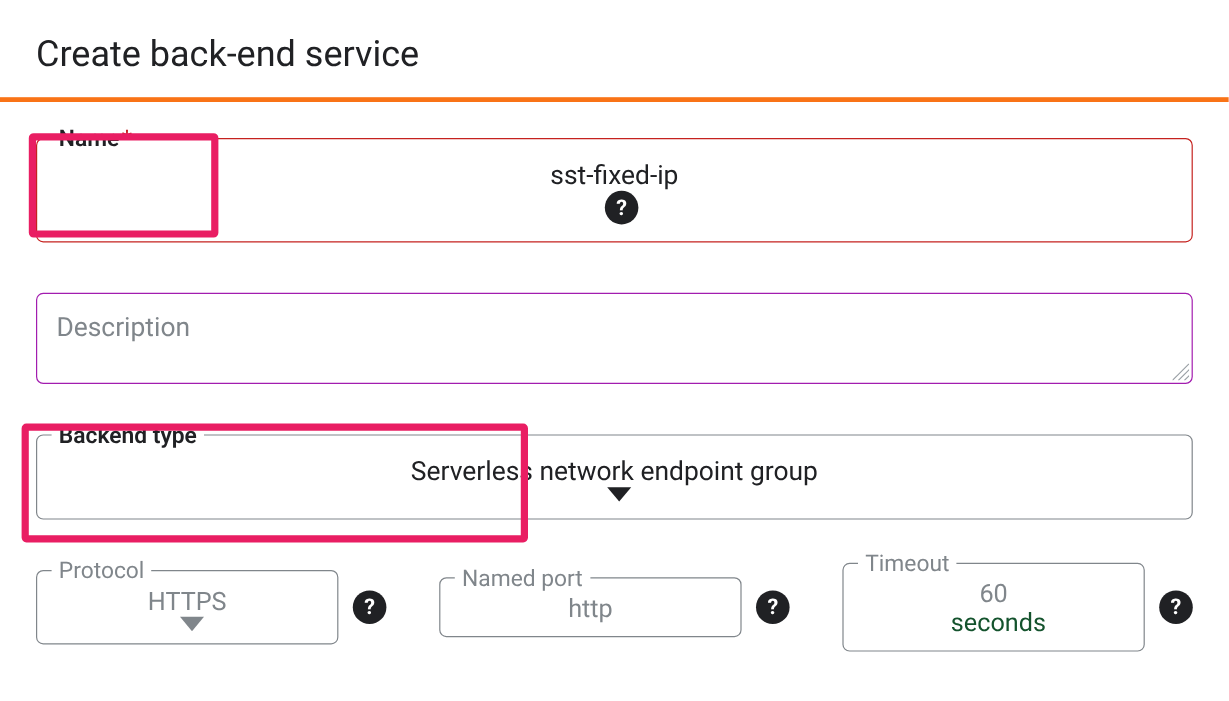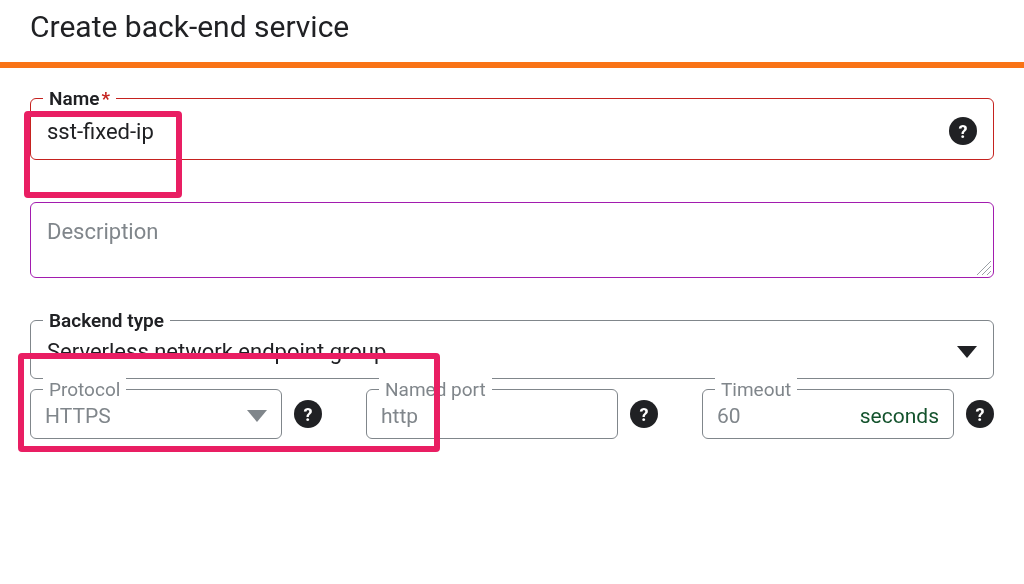--- a/index.html
+++ b/index.html
@@ -5,22 +5,22 @@
     * { box-sizing: border-box; margin: 0; padding: 0; }
     body {
       font-family: "Google Sans", Roboto, Arial, sans-serif;
       background: #fff;
       color: #202124;
       width: 1024px;
       height: 584px;
       overflow: hidden;
     }
     .header {
-      padding: 9px 30px 18px;
-      border-bottom: 6px solid #f97316;
+      padding: 28px 30px 18px;
+      border-bottom: 4px solid #f97316;
     }
     .header h1 {
       font-size: 30px;
       font-weight: 400;
       color: #202124;
     }
     .form-area {
       padding: 30px 30px 0;
     }
     .highlight-box {
@@ -39,28 +39,29 @@
     .hl-backend {
       left: 18px;
       top: 353px;
       width: 422px;
       height: 99px;
     }
     .field-wrap {
       position: relative;
       margin-bottom: 42px;
     }
-    .field-wrap.small-gap { margin-bottom: 10px; }
+    .field-wrap.small-gap { margin-bottom: 36px; }
     .outlined {
       position: relative;
       border: 1px solid #80868b;
       border-radius: 6px;
       padding: 18px 16px 14px;
       display: flex;
       align-items: center;
+      flex-direction: column;
     }
     .outlined.error { border-color: #c5221f; }
     .outlined .floating-label {
       position: absolute;
       top: -12px;
       left: 12px;
       background: #fff;
       padding: 0 6px;
       font-size: 19px;
       color: #5f6368;

